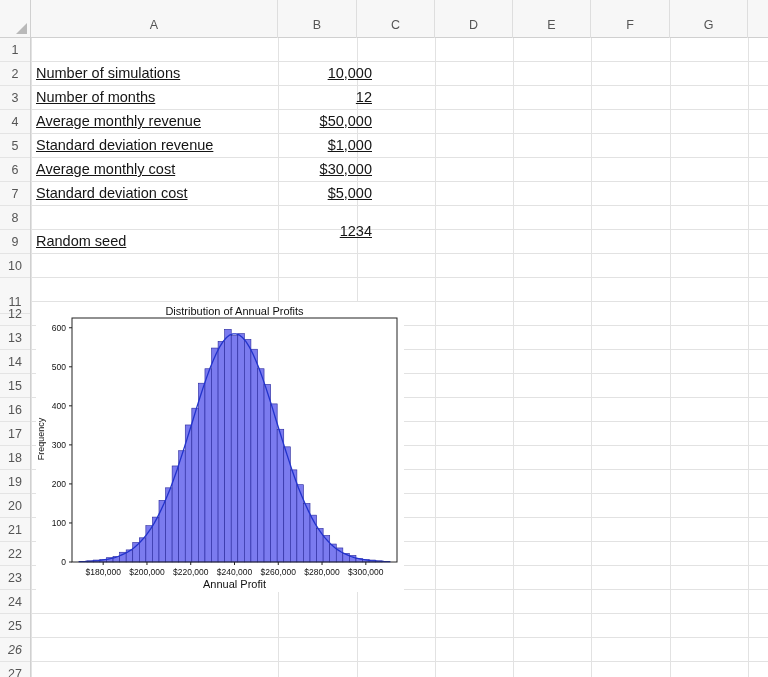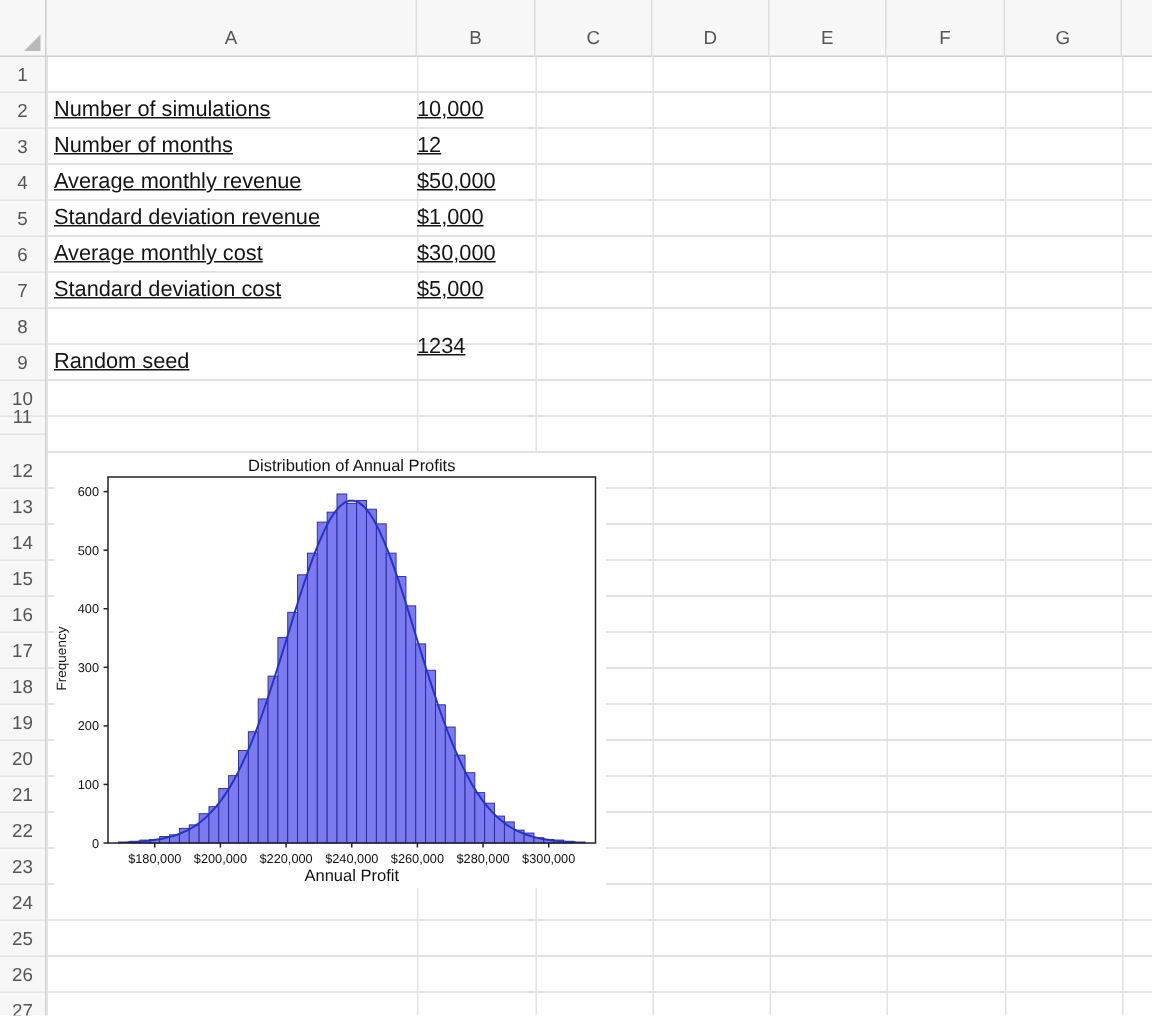--- a/index.html
+++ b/index.html
@@ -52,21 +52,21 @@
     position:absolute; top:38px; bottom:0; width:1px; background:#e2e2e2; z-index:1;
   }
 
   
   #cells { position:absolute; inset:0; z-index:2; }
   .cell {
     position:absolute; height:24px; line-height:23px;
     font-size:14.5px; color:#151515; white-space:nowrap; overflow:hidden;text-decoration:underline;
   }
   .cell.left  { text-align:left;  padding-left:5px; }
-  .cell.right { text-align:left; padding-right:5px; }
+  .cell.right { text-align:right; padding-right:5px;margin-left:20px; }
 
   
   #chart {
     position:absolute; left:36px; top:302px; width:368px; height:290px;
     background:#ffffff; z-index:3;
   }
   #chart-svg { position:absolute; inset:0; width:368px; height:290px; }
   #chart-svg text { font-family:"Liberation Sans", sans-serif; }
   .chart-title {
     position:absolute; left:36px; width:325px; top:3px;
@@ -213,34 +213,34 @@
       <div class="row-h" style="top: 38px;">1</div>
       <div class="row-h" style="top: 62px;">2</div>
       <div class="row-h" style="top: 86px;">3</div>
       <div class="row-h" style="top: 110px;">4</div>
       <div class="row-h" style="top: 134px;">5</div>
       <div class="row-h" style="top: 158px;">6</div>
       <div class="row-h" style="top: 182px;">7</div>
       <div class="row-h" style="top: 206px;">8</div>
       <div class="row-h" style="top: 230px;">9</div>
       <div class="row-h" style="top: 254px;">10</div>
-      <div class="row-h" style="top: 266px;">11</div>
+      <div class="row-h" style="top: 290px;">11</div>
       <div class="row-h" style="top: 302px;">12</div>
       <div class="row-h" style="top: 326px;">13</div>
       <div class="row-h" style="top: 350px;">14</div>
       <div class="row-h" style="top: 374px;">15</div>
       <div class="row-h" style="top: 398px;">16</div>
       <div class="row-h" style="top: 422px;">17</div>
       <div class="row-h" style="top: 446px;">18</div>
       <div class="row-h" style="top: 470px;">19</div>
       <div class="row-h" style="top: 494px;">20</div>
       <div class="row-h" style="top: 518px;">21</div>
       <div class="row-h" style="top: 542px;">22</div>
       <div class="row-h" style="top: 566px;">23</div>
       <div class="row-h" style="top: 590px;">24</div>
       <div class="row-h" style="top: 614px;">25</div>
-      <div class="row-h" style="top: 638px;">26</div>
+      <div class="row-h" style="top: 638px; font-style: italic;">26</div>
       <div class="row-h" style="top: 662px;">27</div>
     </div>
   <div id="corner">
     <div class="corner-triangle"></div>
   </div>
 </div>
 
 </body></html>

